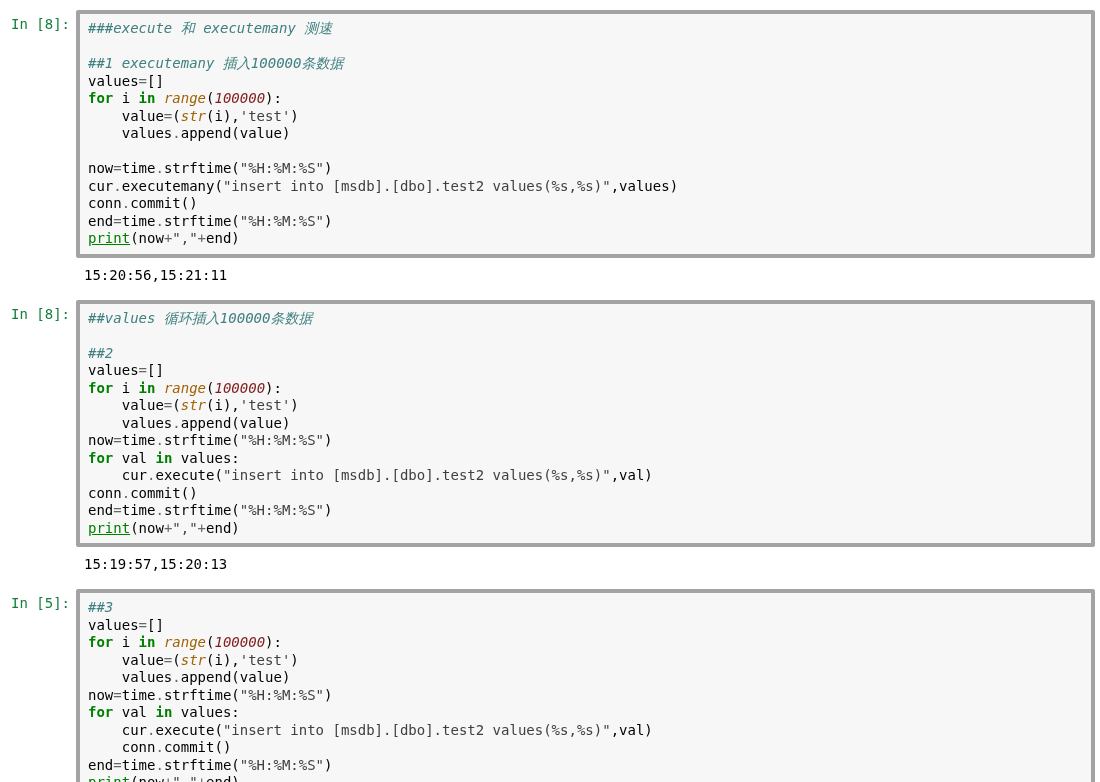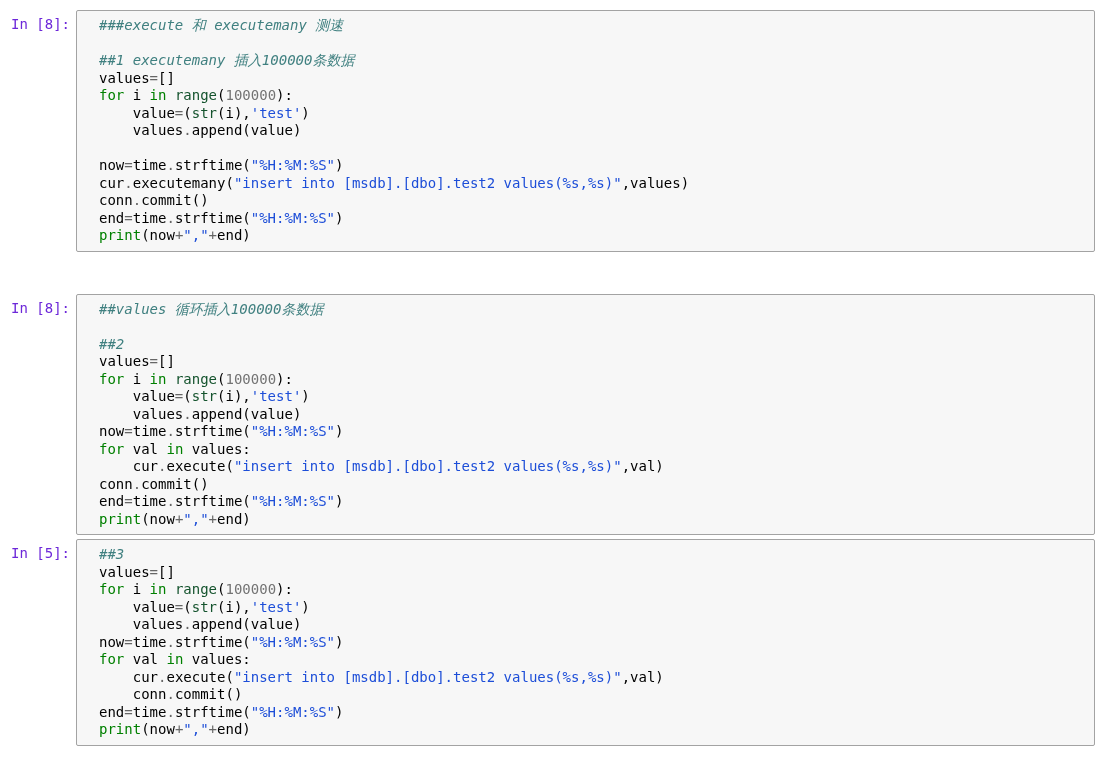--- a/index.html
+++ b/index.html
@@ -17,28 +17,28 @@
     }
     .prompt-col {
       width: 76px;
       flex: 0 0 76px;
       text-align: right;
       padding: 6px 6px 0 0;
       font-family: monospace;
       font-size: 14px;
     }
     .prompt-text {
-      color: #6d28d9;
+      color: #15803d;
     }
     .input-area {
       flex: 1 1 auto;
-      border: 1px solid #a3a3a3;
+      border: 4px solid #a3a3a3;
       border-radius: 2px;
       background: #f7f7f7;
-      padding: 6px 22px;
+      padding: 6px 8px;
       font-family: monospace;
       font-size: 14px;
       line-height: 1.25;
       white-space: pre;
       overflow-x: auto;
       color: #000;
     }
     .output-cell {
       display: flex;
       align-items: flex-start;
@@ -48,26 +48,26 @@
       flex: 1 1 auto;
       font-family: monospace;
       font-size: 14px;
       line-height: 1.3;
       white-space: pre;
       padding: 0 8px;
       color: #000;
     }
     
     .c-comment { color: #408080; font-style: italic; }
-    .c-keyword { color: #008000; font-weight: normal; }
-    .c-builtin { color: #14532d; }
-    .c-string  { color: #1d4ed8; }
-    .c-num     { color: #737373; }
+    .c-keyword { color: #008000; font-weight: bold; }
+    .c-builtin { color: #a16207; font-style: italic; }
+    .c-string  { color: #404040; }
+    .c-num     { color: #7f1d1d; font-style: italic; }
     .c-op      { color: #666666; }
-    .c-func    { color: #008000; }
+    .c-func    { color: #008000; text-decoration: underline; }
   </style>
 </head>
 <body>
 
 <div id="notebook">
     <div class="cell">
       <div class="prompt-col"><span class="prompt-text">In [8]:</span></div>
       <div class="input-area"><span class="c-comment">###execute 和 executemany 测速</span>
 
 <span class="c-comment">##1 executemany 插入100000条数据</span>
@@ -77,36 +77,41 @@
     values<span class="c-op">.</span>append(value)
 
 now<span class="c-op">=</span>time<span class="c-op">.</span>strftime(<span class="c-string">"%H:%M:%S"</span>)
 cur<span class="c-op">.</span>executemany(<span class="c-string">"insert into [msdb].[dbo].test2 values(%s,%s)"</span>,values)
 conn<span class="c-op">.</span>commit()
 end<span class="c-op">=</span>time<span class="c-op">.</span>strftime(<span class="c-string">"%H:%M:%S"</span>)
 <span class="c-func">print</span>(now<span class="c-op">+</span><span class="c-string">","</span><span class="c-op">+</span>end)</div>
     </div>
     <div class="output-cell">
       <div class="prompt-col">&nbsp;</div>
+      <div class="output-area">15:20:56,15:21:11</div>
     </div>
     <div class="cell">
       <div class="prompt-col"><span class="prompt-text">In [8]:</span></div>
       <div class="input-area"><span class="c-comment">##values 循环插入100000条数据</span>
 
 <span class="c-comment">##2</span>
 values<span class="c-op">=</span>[]
 <span class="c-keyword">for</span> i <span class="c-keyword">in</span> <span class="c-builtin">range</span>(<span class="c-num">100000</span>):
     value<span class="c-op">=</span>(<span class="c-builtin">str</span>(i),<span class="c-string">'test'</span>)
     values<span class="c-op">.</span>append(value)
 now<span class="c-op">=</span>time<span class="c-op">.</span>strftime(<span class="c-string">"%H:%M:%S"</span>)
 <span class="c-keyword">for</span> val <span class="c-keyword">in</span> values:
     cur<span class="c-op">.</span>execute(<span class="c-string">"insert into [msdb].[dbo].test2 values(%s,%s)"</span>,val)
 conn<span class="c-op">.</span>commit()
 end<span class="c-op">=</span>time<span class="c-op">.</span>strftime(<span class="c-string">"%H:%M:%S"</span>)
 <span class="c-func">print</span>(now<span class="c-op">+</span><span class="c-string">","</span><span class="c-op">+</span>end)</div>
+    </div>
+    <div class="output-cell">
+      <div class="prompt-col">&nbsp;</div>
+      <div class="output-area">15:19:57,15:20:13</div>
     </div>
     <div class="cell">
       <div class="prompt-col"><span class="prompt-text">In [5]:</span></div>
       <div class="input-area"><span class="c-comment">##3</span>
 values<span class="c-op">=</span>[]
 <span class="c-keyword">for</span> i <span class="c-keyword">in</span> <span class="c-builtin">range</span>(<span class="c-num">100000</span>):
     value<span class="c-op">=</span>(<span class="c-builtin">str</span>(i),<span class="c-string">'test'</span>)
     values<span class="c-op">.</span>append(value)
 now<span class="c-op">=</span>time<span class="c-op">.</span>strftime(<span class="c-string">"%H:%M:%S"</span>)
 <span class="c-keyword">for</span> val <span class="c-keyword">in</span> values:

